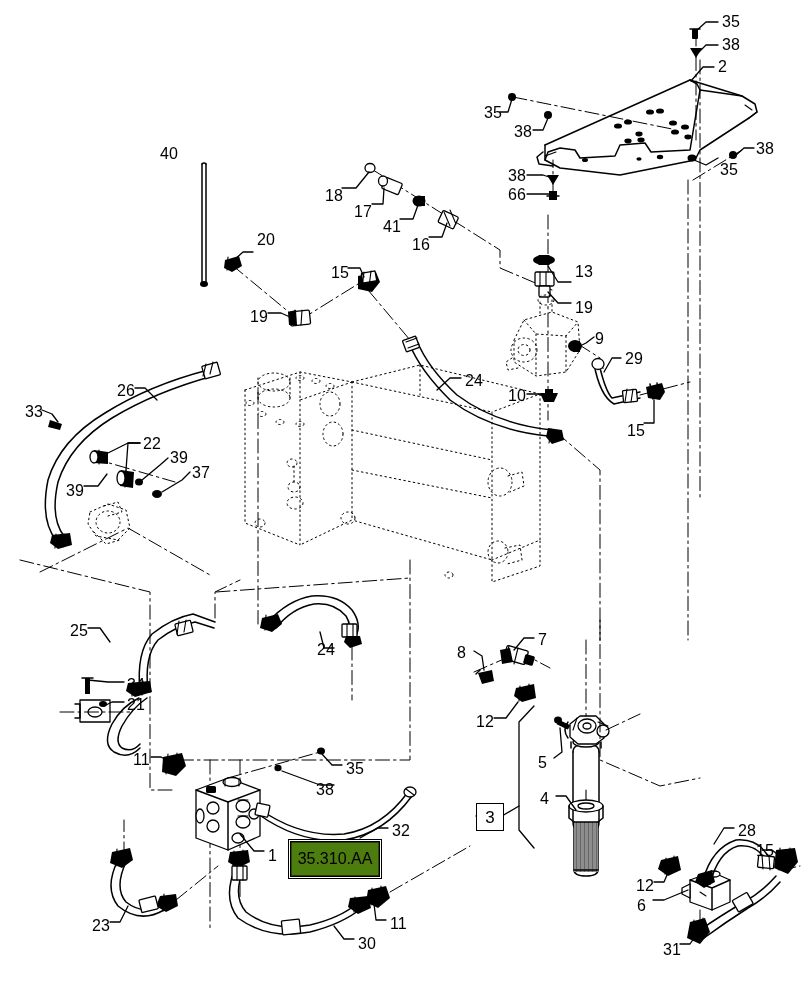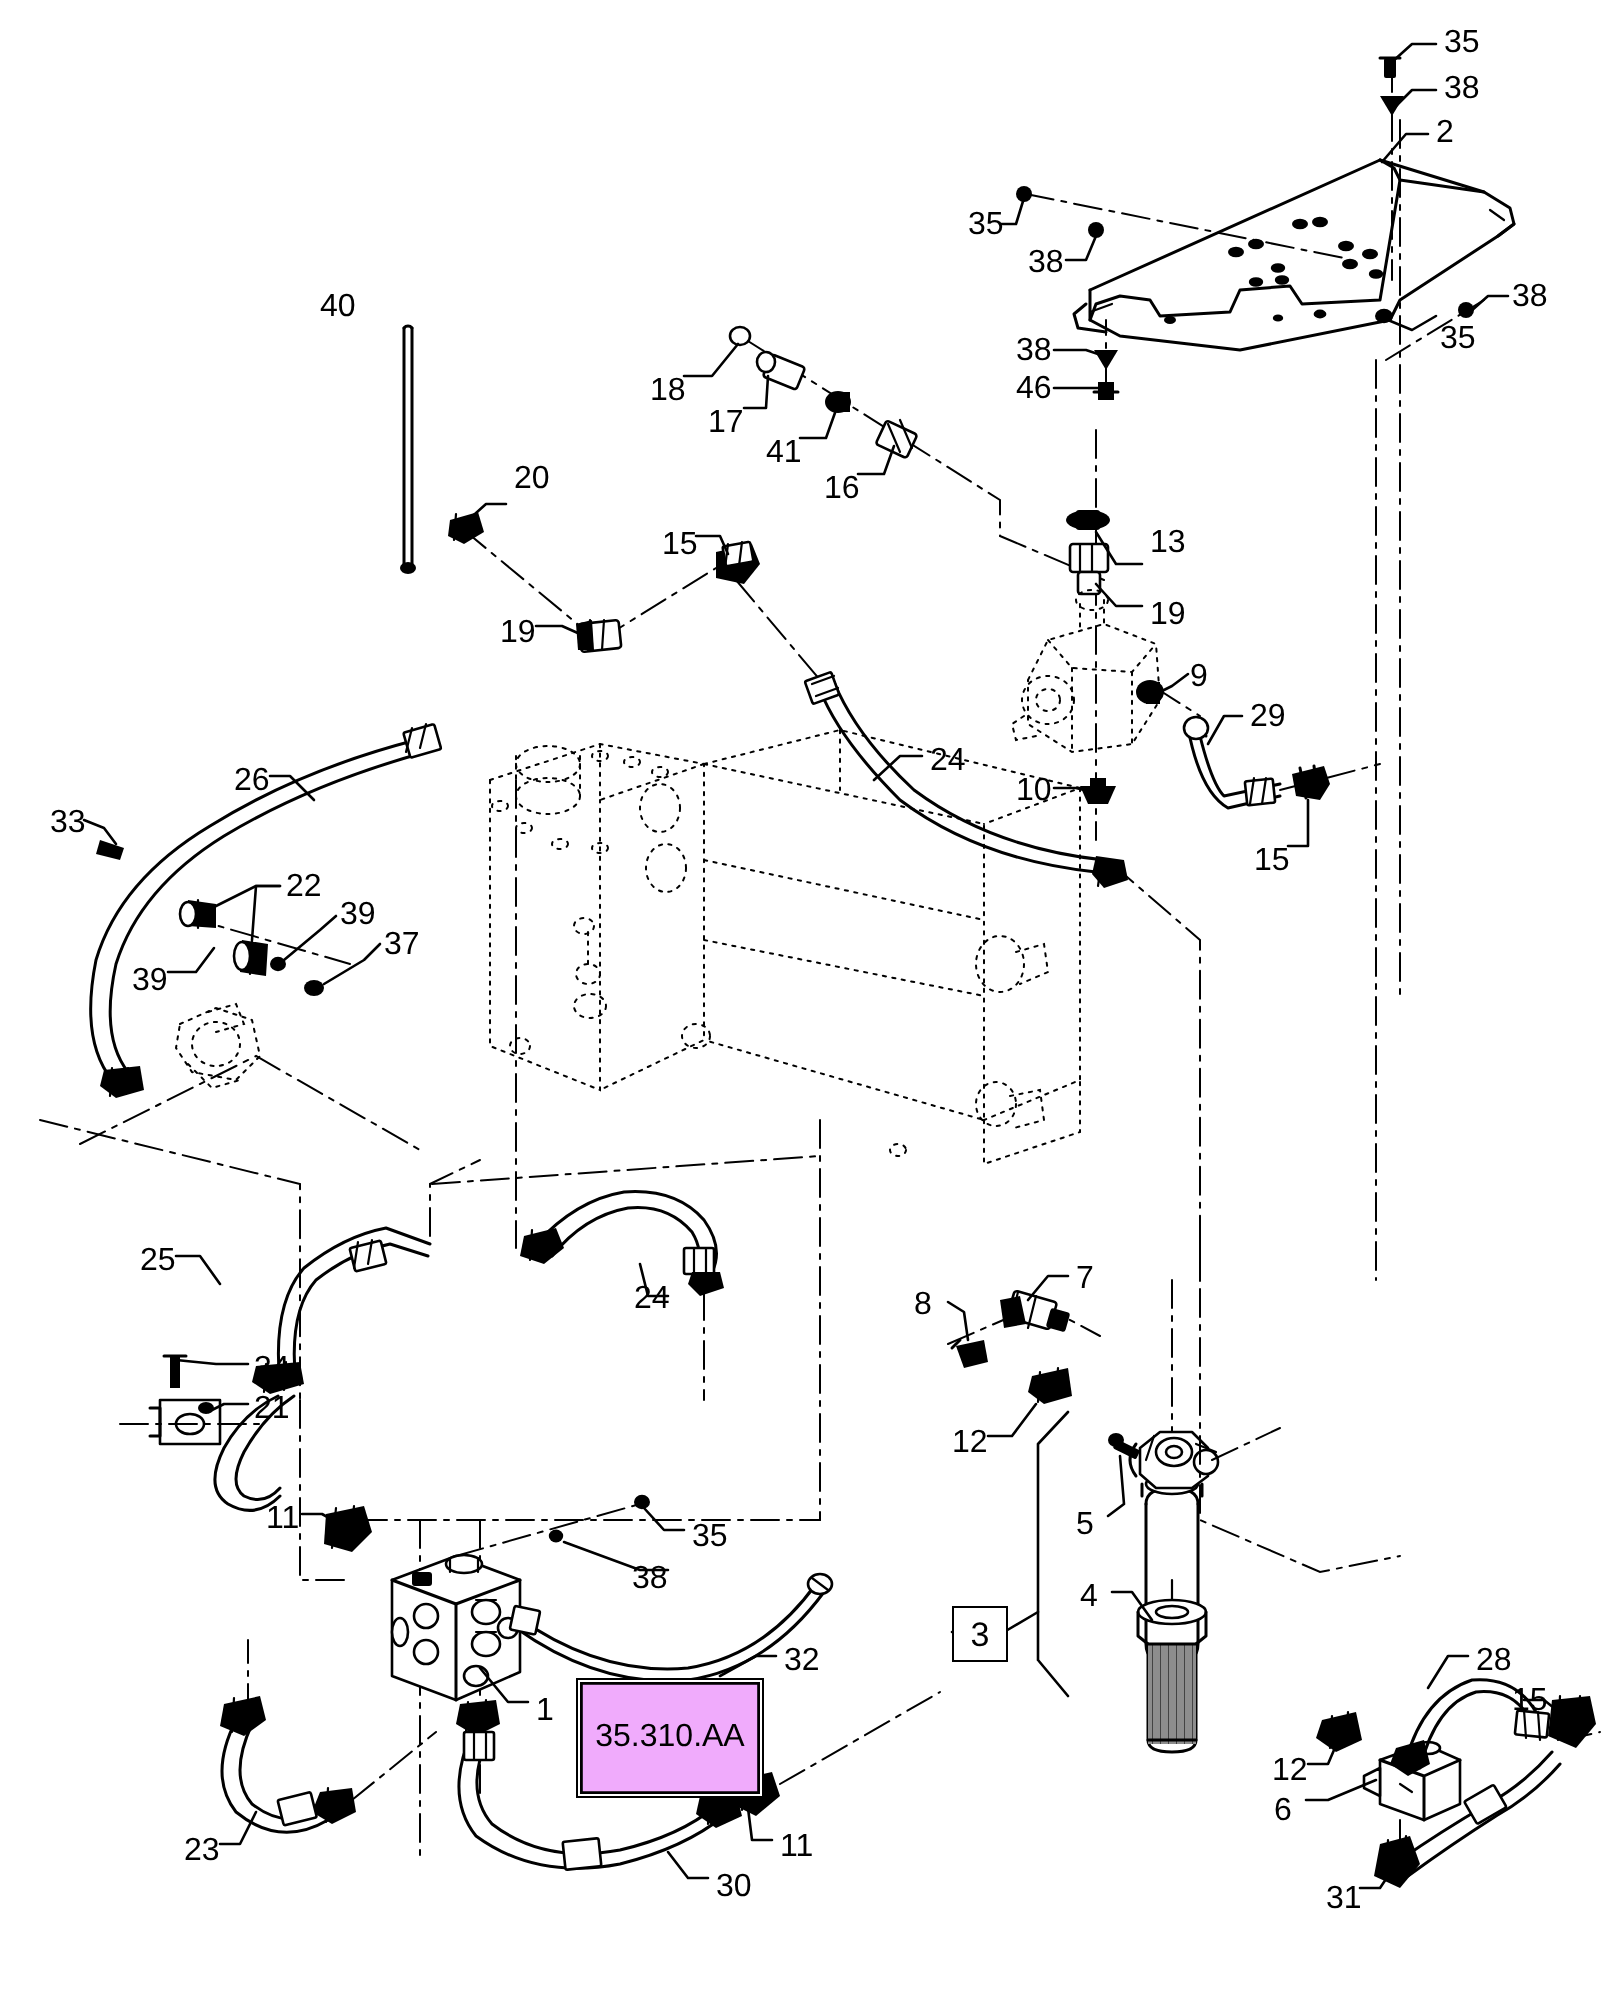--- a/index.html
+++ b/index.html
@@ -3,23 +3,23 @@
 <meta charset="utf-8">
 <title>Hydraulic Parts Diagram</title>
 <style>
   html,body{margin:0;padding:0;background:#fff;}
   body{width:808px;height:1000px;overflow:hidden;
        font-family:"Liberation Sans","DejaVu Sans",sans-serif;}
   #sheet{position:relative;width:808px;height:1000px;background:#fff;}
   #art{position:absolute;left:0;top:0;width:808px;height:1000px;}
   .cal{position:absolute;font-size:16px;color:#000;line-height:1;
        white-space:nowrap;font-family:"Liberation Sans","DejaVu Sans",sans-serif;}
-  .refbox{position:absolute;border:1.4px solid #000;background:#f0abfc;
+  .refbox{position:absolute;border:1.4px solid #000;background:#4d7c0f;
           font-size:16px;line-height:1;display:flex;align-items:center;
-          justify-content:center;padding:17px 6px;
+          justify-content:center;padding:7px 6px;
           font-family:"Liberation Sans","DejaVu Sans",sans-serif;}
   .refbox.inner{box-shadow:inset 0 0 0 1px #fff, inset 0 0 0 2.4px #000;border:1px solid #000;}
   .numbox{position:absolute;border:1.4px solid #000;background:#fff;
           font-size:17px;line-height:1;display:flex;align-items:center;
           justify-content:center;width:26px;height:26px;
           font-family:"Liberation Sans","DejaVu Sans",sans-serif;}
 </style>
 </head>
 <body>
 
@@ -537,21 +537,21 @@
 
   <div class="cal" style="left:160px;top:146px">40</div>
   <div class="cal" style="left:722px;top:14px">35</div>
   <div class="cal" style="left:722px;top:37px">38</div>
   <div class="cal" style="left:718px;top:59px">2</div>
   <div class="cal" style="left:484px;top:105px">35</div>
   <div class="cal" style="left:514px;top:124px">38</div>
   <div class="cal" style="left:756px;top:141px">38</div>
   <div class="cal" style="left:720px;top:162px">35</div>
   <div class="cal" style="left:508px;top:168px">38</div>
-  <div class="cal" style="left:508px;top:187px">46</div>
+  <div class="cal" style="left:508px;top:187px">66</div>
   <div class="cal" style="left:325px;top:188px">18</div>
   <div class="cal" style="left:354px;top:204px">17</div>
   <div class="cal" style="left:383px;top:219px">41</div>
   <div class="cal" style="left:412px;top:237px">16</div>
   <div class="cal" style="left:257px;top:232px">20</div>
   <div class="cal" style="left:331px;top:265px">15</div>
   <div class="cal" style="left:575px;top:264px">13</div>
   <div class="cal" style="left:575px;top:300px">19</div>
   <div class="cal" style="left:250px;top:309px">19</div>
   <div class="cal" style="left:595px;top:331px">9</div>

